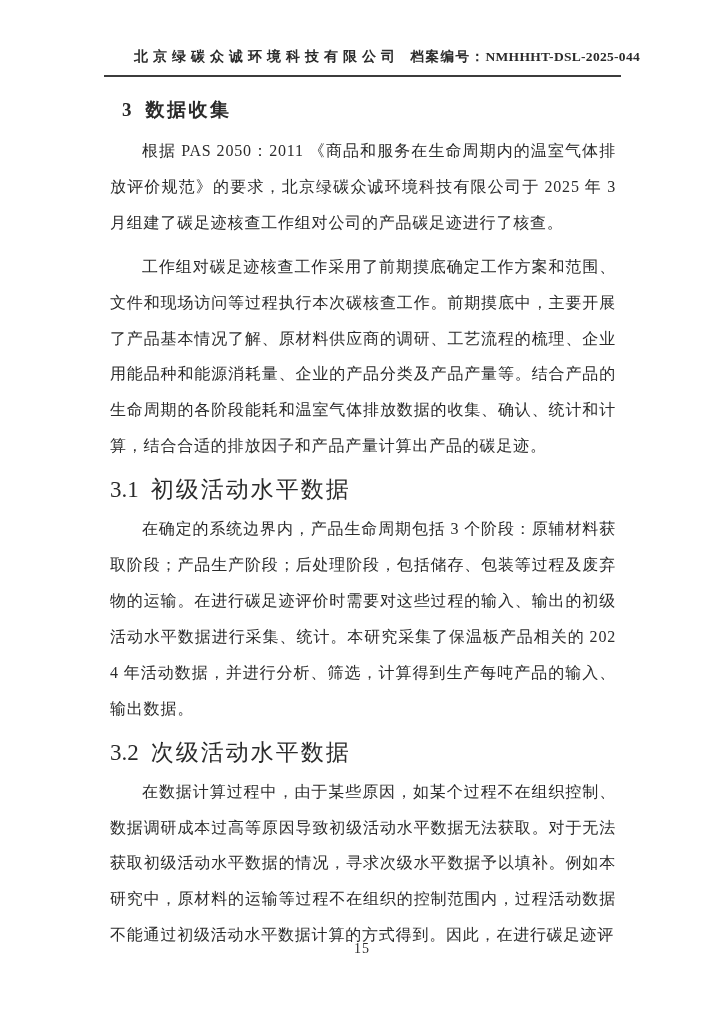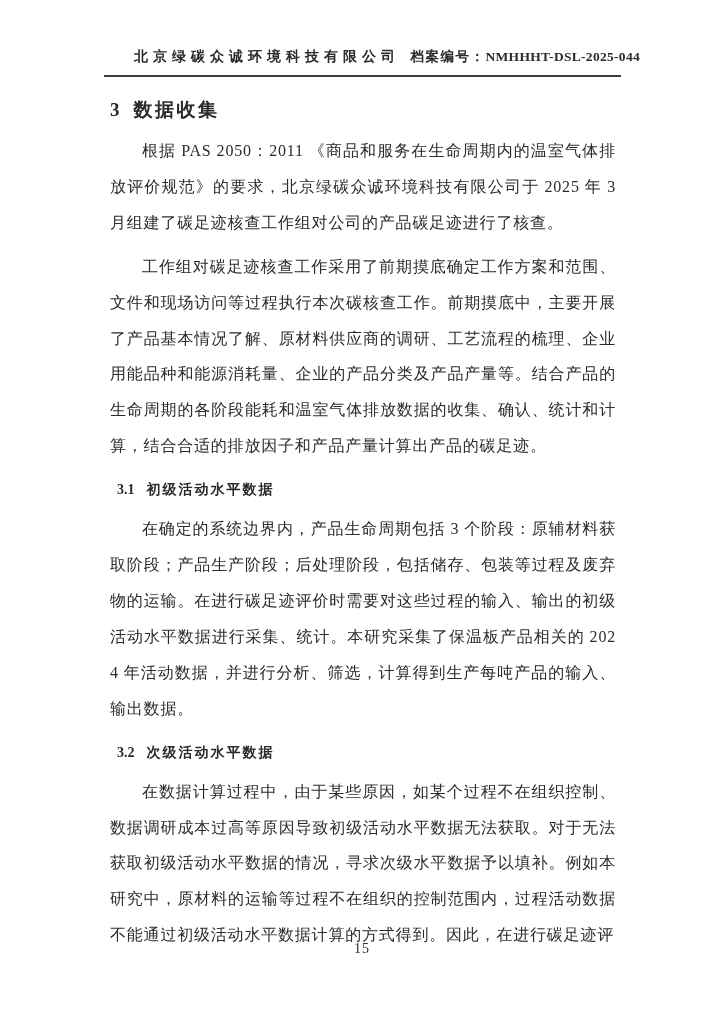--- a/index.html
+++ b/index.html
@@ -49,35 +49,35 @@
     height: 1.5px;
     background: #3c3c3c;
   }
   .content {
     position: absolute;
     top: 75px;
     left: 110px;
     width: 506px;
   }
   h1.section-heading {
-    margin: 21px 0 0 0;
+    margin: 21px 0 0 12px;
     font-size: 19px;
     line-height: 27px;
     font-weight: bold;
     letter-spacing: 2.5px;
   }
   h1.section-heading .sec-num {
     margin-right: 14px;
     letter-spacing: 0;
   }
   h2.subsection-heading {
-    margin: 13px 0 0 7px;
-    font-size: 14px;
+    margin: 13px 0 0 0;
+    font-size: 23px;
     line-height: 26px;
-    font-weight: bold;
+    font-weight: normal;
     letter-spacing: 2px;
   }
   h2.subsection-heading .sec-num {
     margin-right: 12px;
     letter-spacing: 0;
   }
   p.body-para {
     margin: 8px 0 0 0;
     font-size: 16px;
     line-height: 35.9px;

